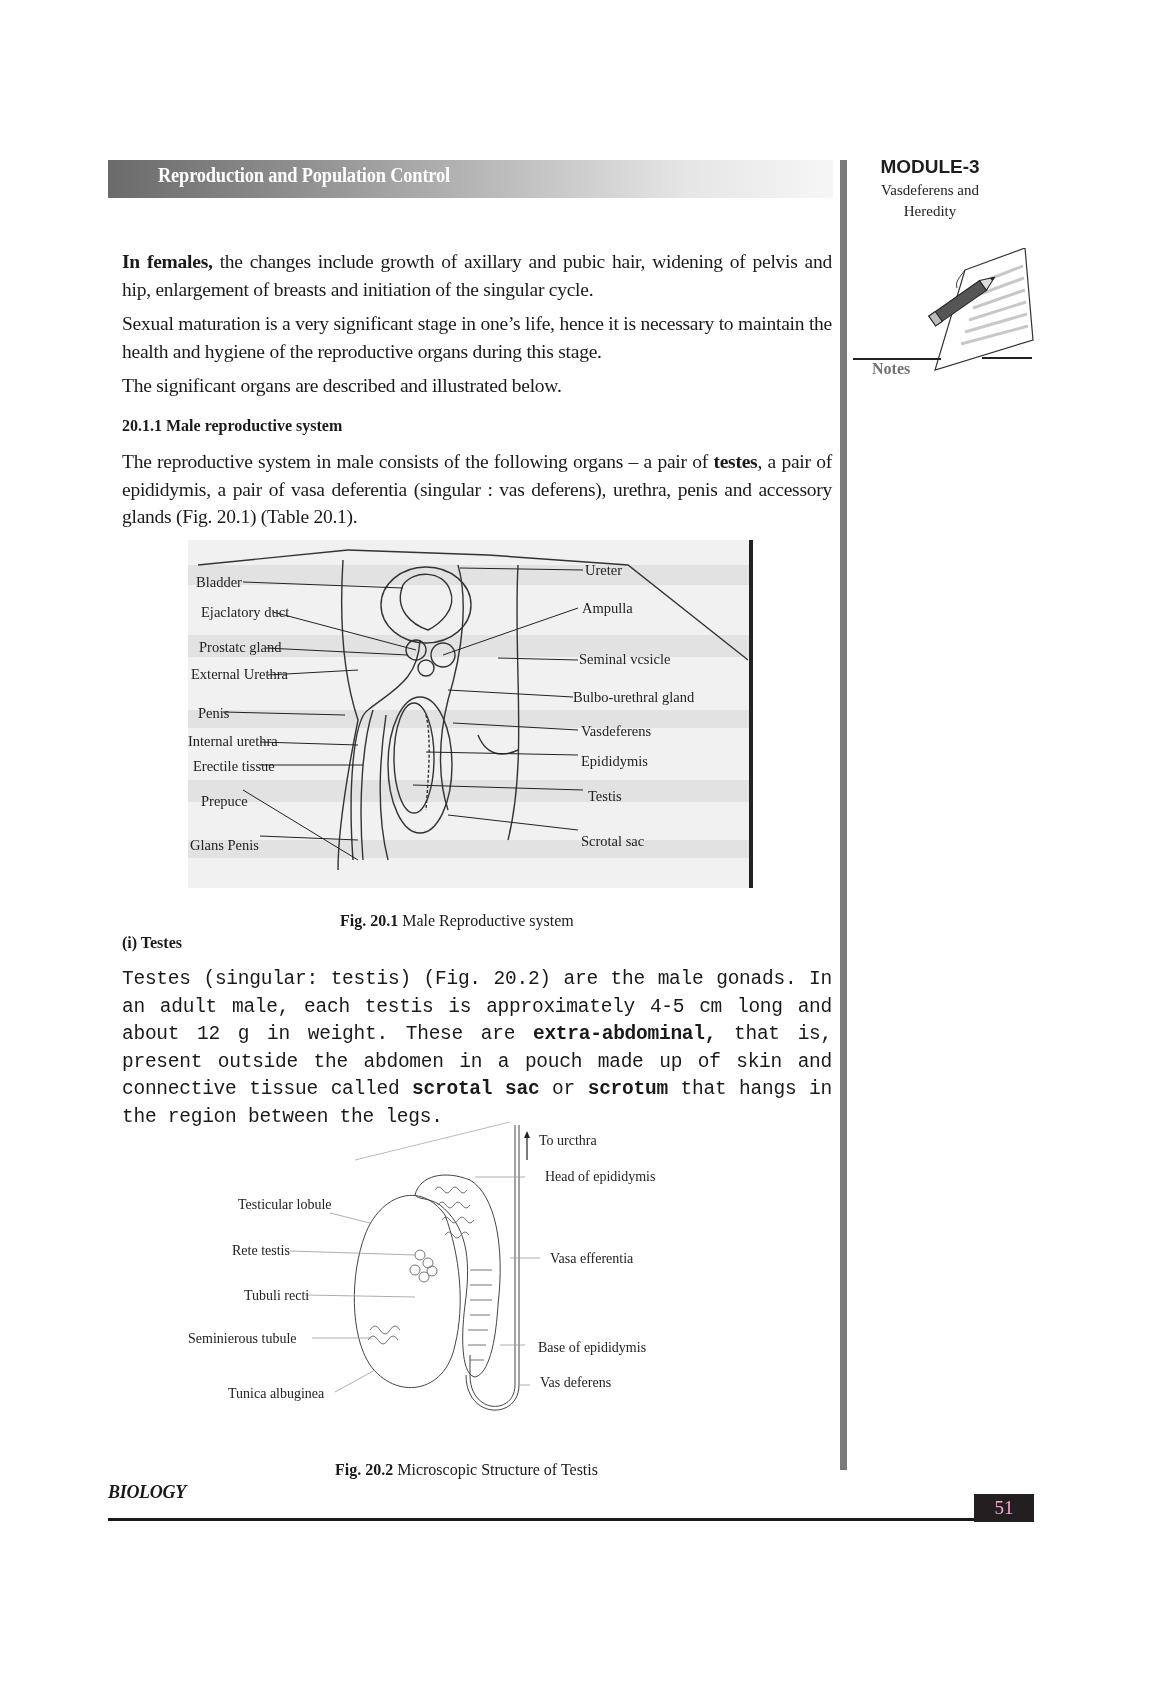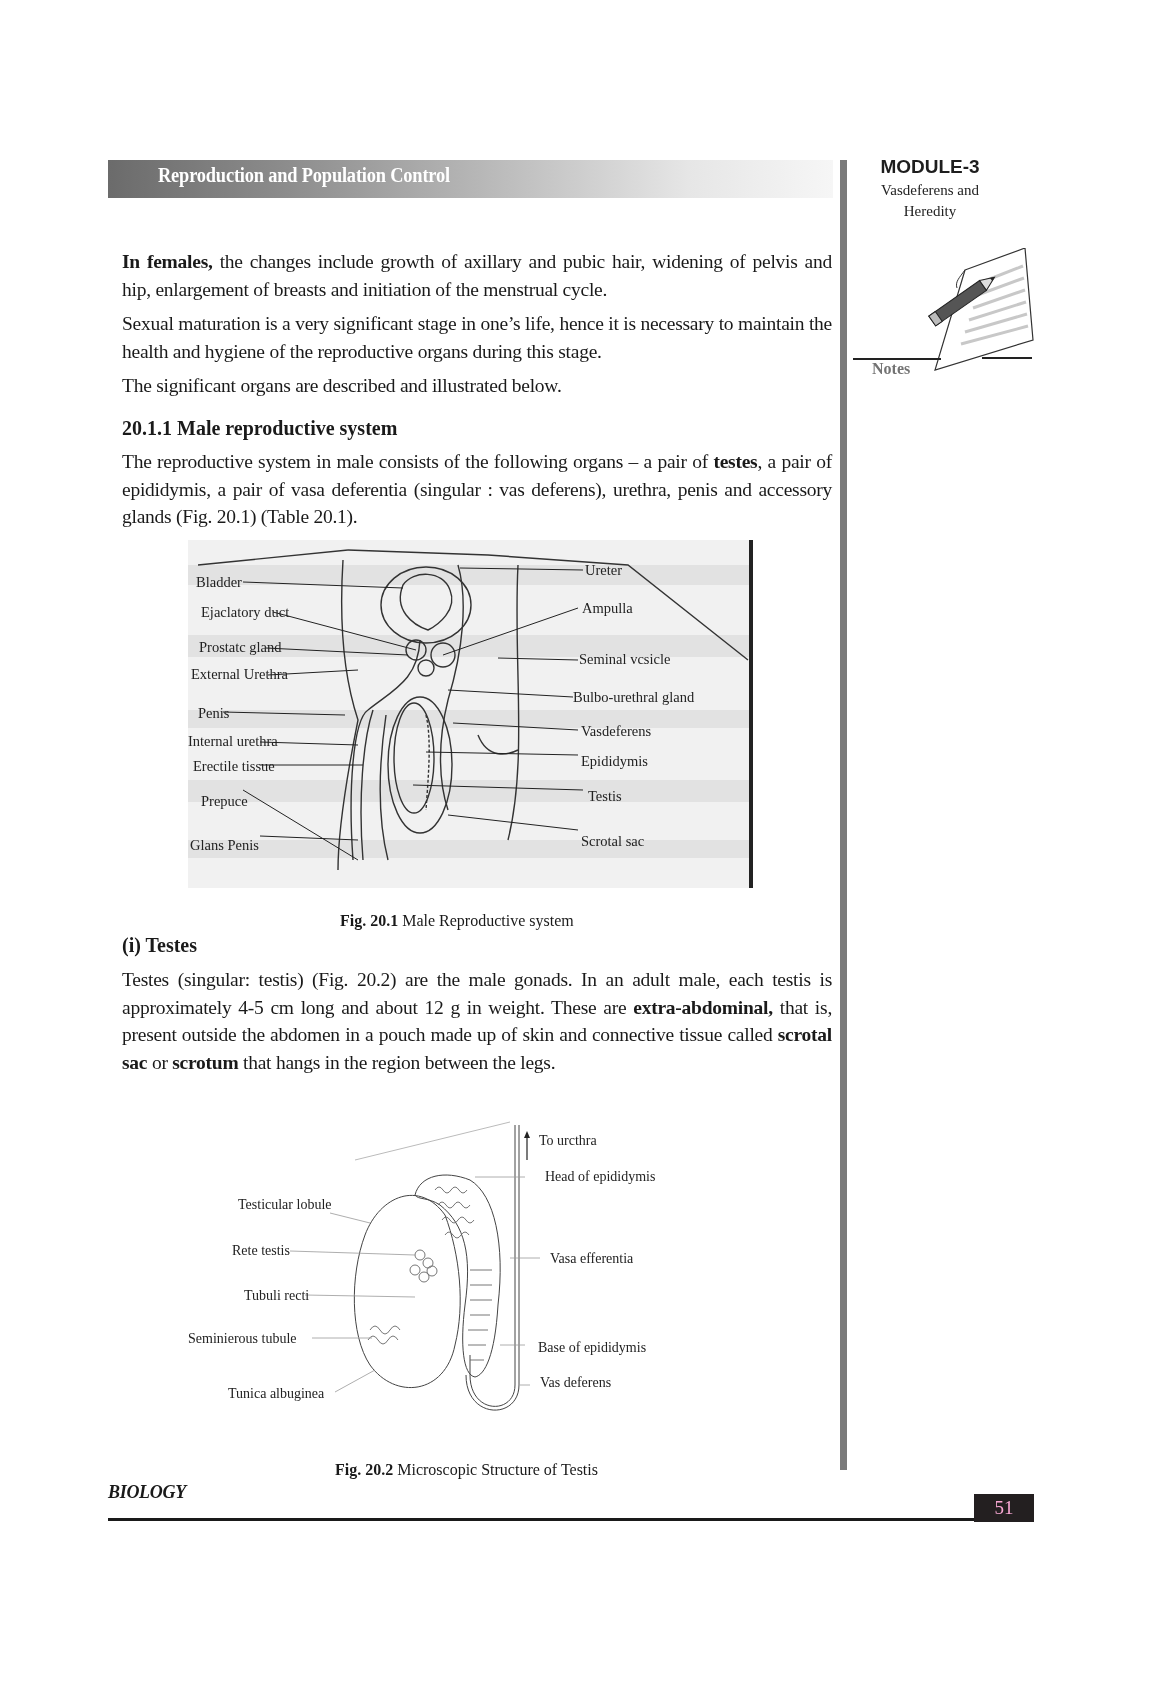--- a/index.html
+++ b/index.html
@@ -23,21 +23,21 @@
 
   .notes-line-left { left: 853px; top: 358px; width: 88px; height: 2px; background: #222; }
   .notes-line-right { left: 982px; top: 357px; width: 50px; height: 2px; background: #222; }
   .notes-label { left: 872px; top: 360px; font-size: 16px; font-weight: bold; color: #737373; }
   .notes-icon { left: 925px; top: 248px; width: 110px; height: 130px; }
 
   
   .para { left: 122px; width: 710px; font-size: 19.5px; line-height: 27.5px; text-align: justify;
     letter-spacing: -0.25px; }
   .para b { font-weight: bold; }
-  .h-sub { left: 122px; font-size: 20px; font-weight: bold; }
+  .h-sub { left: 122px; font-size: 16px; font-weight: bold; }
 
   .fig1 { left: 188px; top: 540px; width: 565px; height: 348px; background: #f3f3f3; }
   .fig1-caption, .fig2-caption { font-size: 16px; color: #1a1a1a; }
   .fig1-caption { left: 340px; top: 912px; }
   .fig2-caption { left: 323px; top: 1461px; margin-left: 12px; }
 
   .fig2 { left: 180px; top: 1105px; width: 560px; height: 320px; }
 
   .footer-label { left: 108px; top: 1482px; font-size: 18px; font-style: italic; font-weight: bold; letter-spacing: -0.3px; }
   .footer-rule { left: 108px; top: 1518px; width: 870px; height: 3px; background: #1a1a1a; }
@@ -76,21 +76,21 @@
     <rect x="0" y="44" width="8" height="12" fill="#bbb" stroke="#222" stroke-width="1"></rect>
     <polygon points="62,44 76,50 62,56" fill="#ddd" stroke="#222" stroke-width="1"></polygon>
     <polygon points="72,48 76,50 72,52" fill="#222"></polygon>
   </g>
 </svg>
 <div class="abs notes-line-left"></div>
 <div class="abs notes-line-right"></div>
 <div class="abs notes-label">Notes</div>
 
 <div class="abs para" style="top:248px;">
-  <b>In females,</b><span> the changes include growth of axillary and pubic hair, widening of pelvis and hip, enlargement of breasts and initiation of the menstrual cycle.</span>
+  <b>In females,</b><span> the changes include growth of axillary and pubic hair, widening of pelvis and hip, enlargement of breasts and initiation of the singular cycle.</span>
 </div>
 <div class="abs para" style="top:310px;">Sexual maturation is a very significant stage in one’s life, hence it is necessary to maintain the health and hygiene of the reproductive organs during this stage.</div>
 <div class="abs para" style="top:372px;">The significant organs are described and illustrated below.</div>
 
 <div class="abs h-sub" style="top:417px;">20.1.1 Male reproductive system</div>
 
 <div class="abs para" style="top:448px;">
   <span>The reproductive system in male consists of the following organs – a pair of </span><b>testes</b><span>, a pair of epididymis, a pair of vasa deferentia (singular : vas deferens), urethra, penis and accessory glands (Fig. 20.1) (Table 20.1).</span>
 </div>
 
@@ -162,21 +162,21 @@
     <text x="393" y="306">Scrotal sac</text>
   </g>
 </svg>
 
 <div class="abs fig1-caption">
   <b>Fig. 20.1</b><span> Male Reproductive system</span>
 </div>
 
 <div class="abs h-sub" style="top:934px;">(i) Testes</div>
 
-<div class="abs para" style="top:966px;">
+<div class="abs para" style="top:966px;font-family:Liberation Mono, monospace;">
   <span>Testes (singular: testis) (Fig. 20.2) are the male gonads. In an adult male, each testis is approximately 4-5 cm long and about 12 g in weight. These are </span><b>extra-abdominal,</b><span> that is, present outside the abdomen in a pouch made up of skin and connective tissue called </span><b>scrotal sac</b><span> or </span><b>scrotum</b><span> that hangs in the region between the legs.</span>
 </div>
 
 <svg class="abs fig2" viewBox="0 0 560 320">
   <g fill="none" stroke="#444" stroke-width="1">
     <line x1="175" y1="55" x2="330" y2="17" stroke="#bbb"></line>
     <line x1="335" y1="20" x2="335" y2="280"></line>
     <line x1="339" y1="20" x2="339" y2="280"></line>
     <path d="M335,280 C335,310 290,310 290,270 L290,250"></path>
     <path d="M339,280 C339,315 286,315 286,270"></path>

